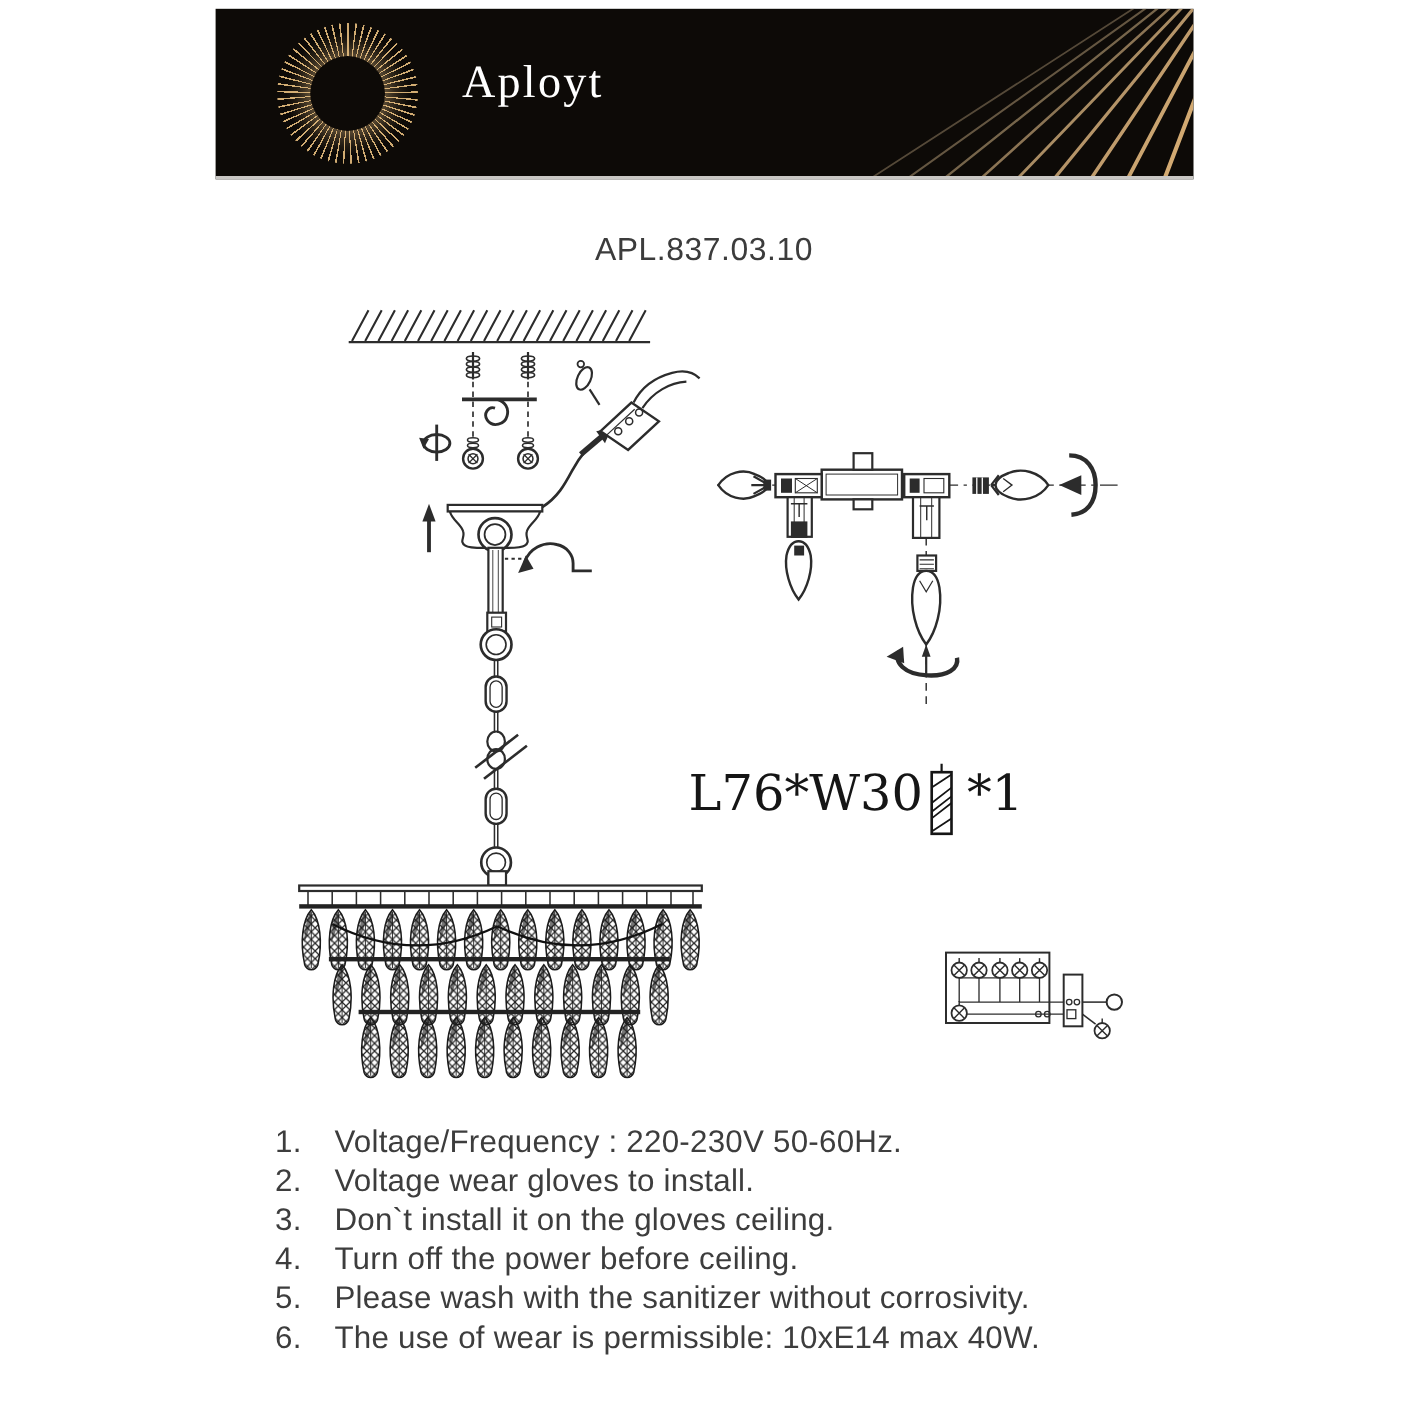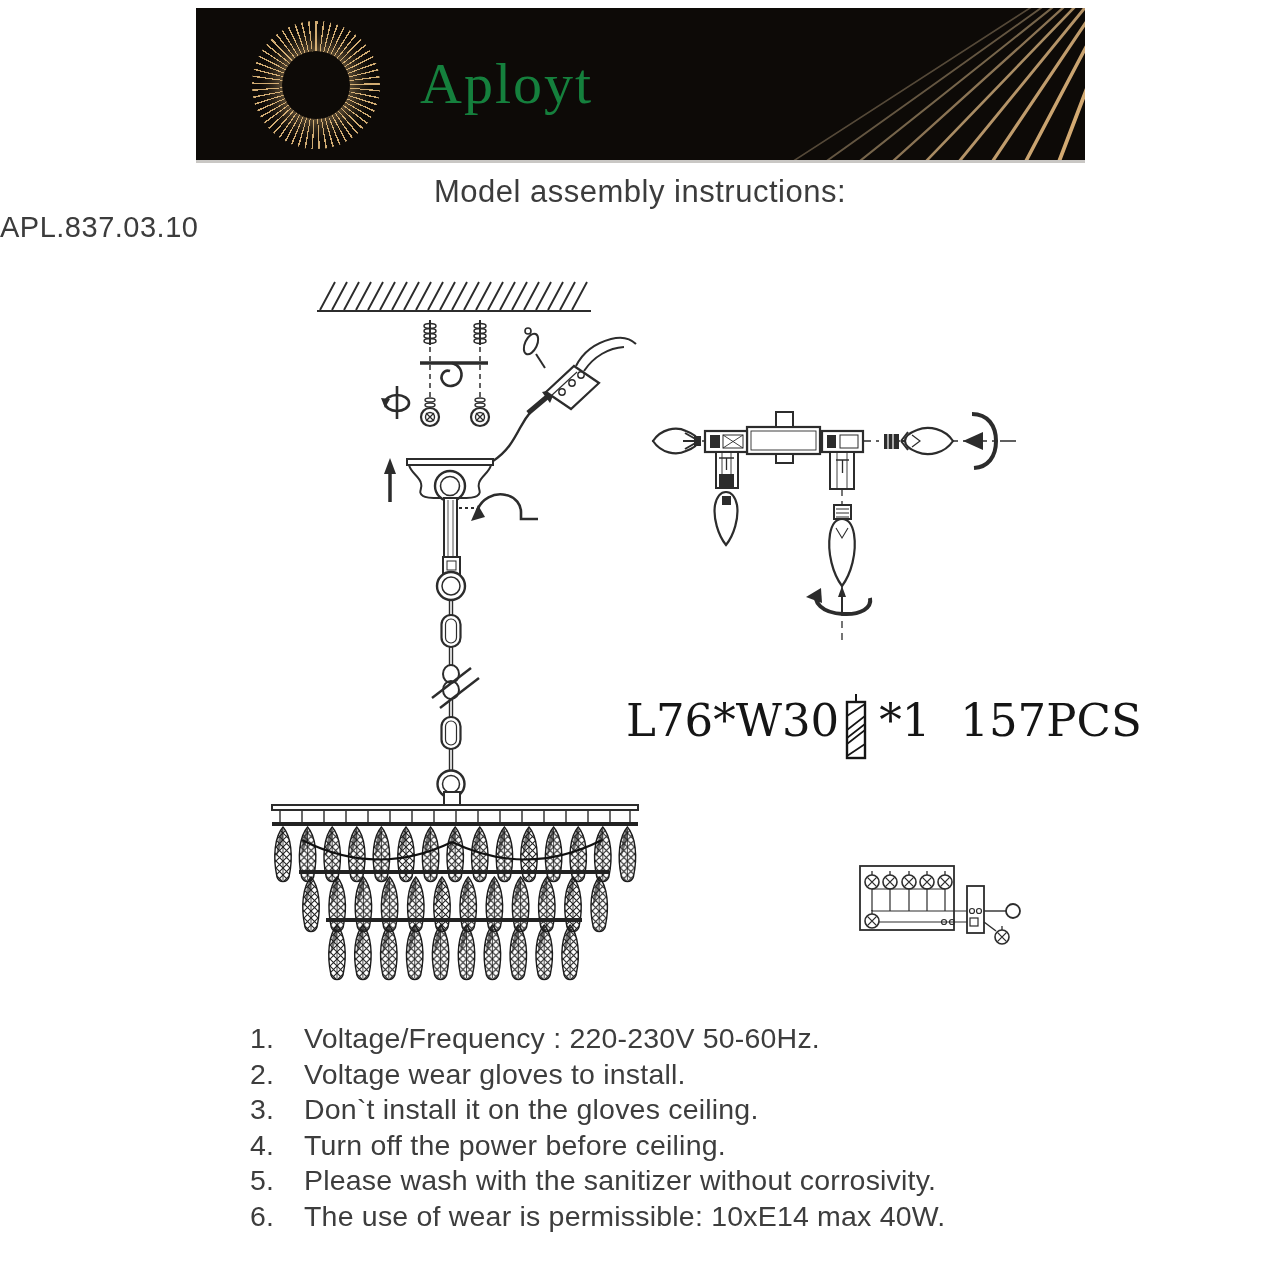--- a/index.html
+++ b/index.html
@@ -9,27 +9,27 @@
   
   .banner { position:absolute; left:196px; top:8px; width:889px; height:155px;
             background:#0d0a07; overflow:hidden; border-bottom:3px solid #c9c7c4; }
   .starburst { position:absolute; left:56px; top:13px; width:128px; height:128px; border-radius:50%;
                background:repeating-conic-gradient(rgba(219,180,120,.95) 0 1.4deg, rgba(20,14,8,0) 1.4deg 6.3deg); }
   .starburst::before { content:""; position:absolute; inset:0; border-radius:50%;
                background:radial-gradient(circle, rgba(240,200,140,.30) 30%, rgba(0,0,0,0) 62%); }
   .starburst::after { content:""; position:absolute; inset:30px; border-radius:50%; background:#0d0a07;
                box-shadow:0 0 14px 2px rgba(226,186,124,.28); }
   .brand { position:absolute; left:224px; top:48px; font-family:"Liberation Serif", serif;
-           font-size:58px; line-height:.95; font-weight:400; letter-spacing:2px; color:#15803d; }
+           font-size:42px; line-height:.95; font-weight:400; letter-spacing:2px; color:#ffffff; }
   .rays { position:absolute; right:0; top:0; }
 
   
   .title1 { position:absolute; left:0; width:100%; top:174px; text-align:center;
             font-size:31px; letter-spacing:.5px; color:#3c3c3c; }
-  .title2 { position:absolute; left:0; width:100%; top:211px; 
+  .title2 { position:absolute; left:0; width:100%; top:211px; text-align:center;
             font-size:29px; letter-spacing:.5px; color:#3c3c3c; }
 
   
   .diagram { position:absolute; left:0; top:0; }
 
   
   .spec { position:absolute; left:626px; top:694px; display:flex; align-items:flex-start;
           font-family:"DejaVu Serif", serif; font-size:45px; color:#151515; white-space:nowrap; }
   .spec .qty { margin-left:6px; }
   .spec .pieces { margin-left:30px; }
@@ -61,21 +61,20 @@
         <line x1="950" y1="-75" x2="784" y2="172" stroke="#c09c6c" stroke-width="3.2"></line>
         <line x1="950" y1="-75" x2="820" y2="172" stroke="#caa470" stroke-width="3.5"></line>
         <line x1="950" y1="-75" x2="856" y2="172" stroke="#d3aa72" stroke-width="3.8"></line>
         <line x1="950" y1="-75" x2="892" y2="172" stroke="#dbb074" stroke-width="4.1"></line>
         <line x1="950" y1="-75" x2="928" y2="172" stroke="#e2b576" stroke-width="4.4"></line>
         <line x1="950" y1="-75" x2="958" y2="160" stroke="#e6b878" stroke-width="4.6"></line>
       </g>
     </svg>
   </div>
 
-  <div class="title1">Model assembly instructions:</div>
   <div class="title2">APL.837.03.10</div>
 
   <svg class="diagram" width="1280" height="1280" viewBox="0 0 1280 1280">
     <defs>
       <pattern id="xhatch" width="7" height="7" patternUnits="userSpaceOnUse">
         <path d="M0,7 L7,0 M0,0 L7,7" stroke="#242424" stroke-width="1.1" fill="none"></path>
       </pattern>
       <g id="crystal">
         <path d="M0,1 C8,10 10.5,30 6,51 C4,57 -4,57 -6,51 C-10.5,30 -8,10 0,1 Z" fill="url(#xhatch)" stroke="#1b1b1b" stroke-width="1.4"></path>
         <path d="M0,1 C-4,8 -6,18 -6.5,31 C-4,26 -2,19 0,12 Z" fill="#1b1b1b" opacity=".6"></path>
@@ -323,21 +322,20 @@
   </svg>
 
   <div class="spec">
     <span>L76*W30</span>
     <svg class="crystal-glyph" width="26" height="68" viewBox="0 0 26 68">
       <line x1="13" y1="0" x2="13" y2="8" stroke="#151515" stroke-width="2"></line>
       <rect x="4" y="8" width="18" height="56" fill="#ffffff" stroke="#151515" stroke-width="2.4"></rect>
       <path d="M4,22 L22,10 M4,36 L22,22 M4,50 L22,36 M4,62 L22,50 M22,30 L4,44" stroke="#151515" stroke-width="1.6" fill="none"></path>
     </svg>
     <span class="qty">*1</span>
-    <span class="pieces">157PCS</span>
   </div>
 
   <div class="instructions">
     <div class="inst-row">
       <span class="inst-num">1.</span>
       <span class="inst-text">Voltage/Frequency : 220-230V 50-60Hz.</span>
     </div>
     <div class="inst-row">
       <span class="inst-num">2.</span>
       <span class="inst-text">Voltage wear gloves to install.</span>

